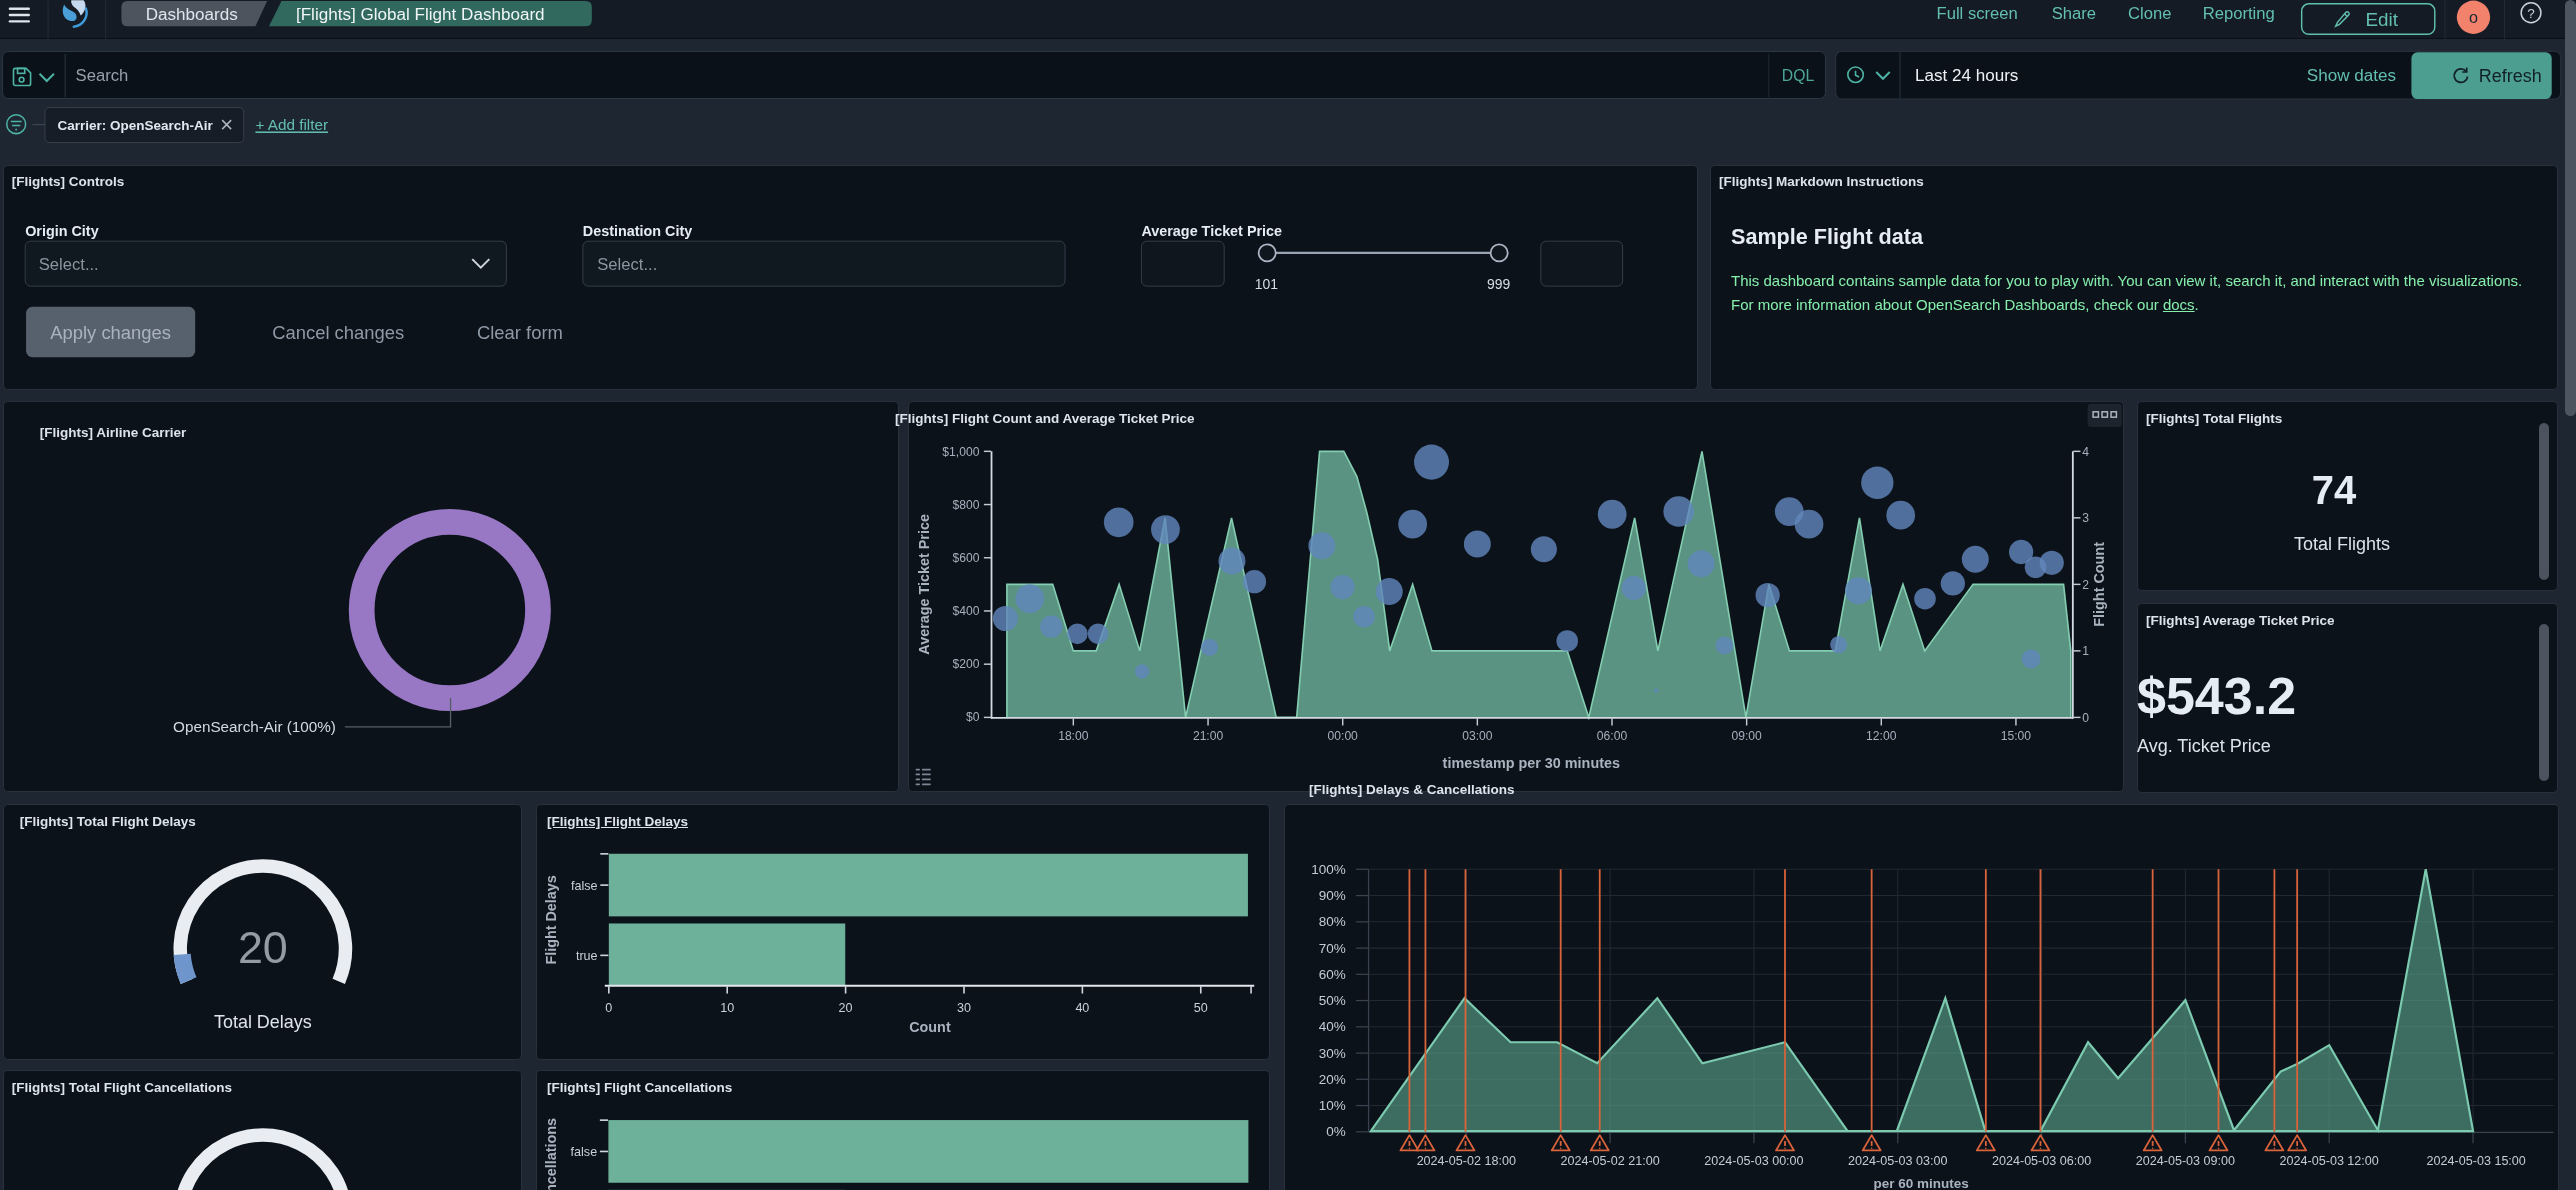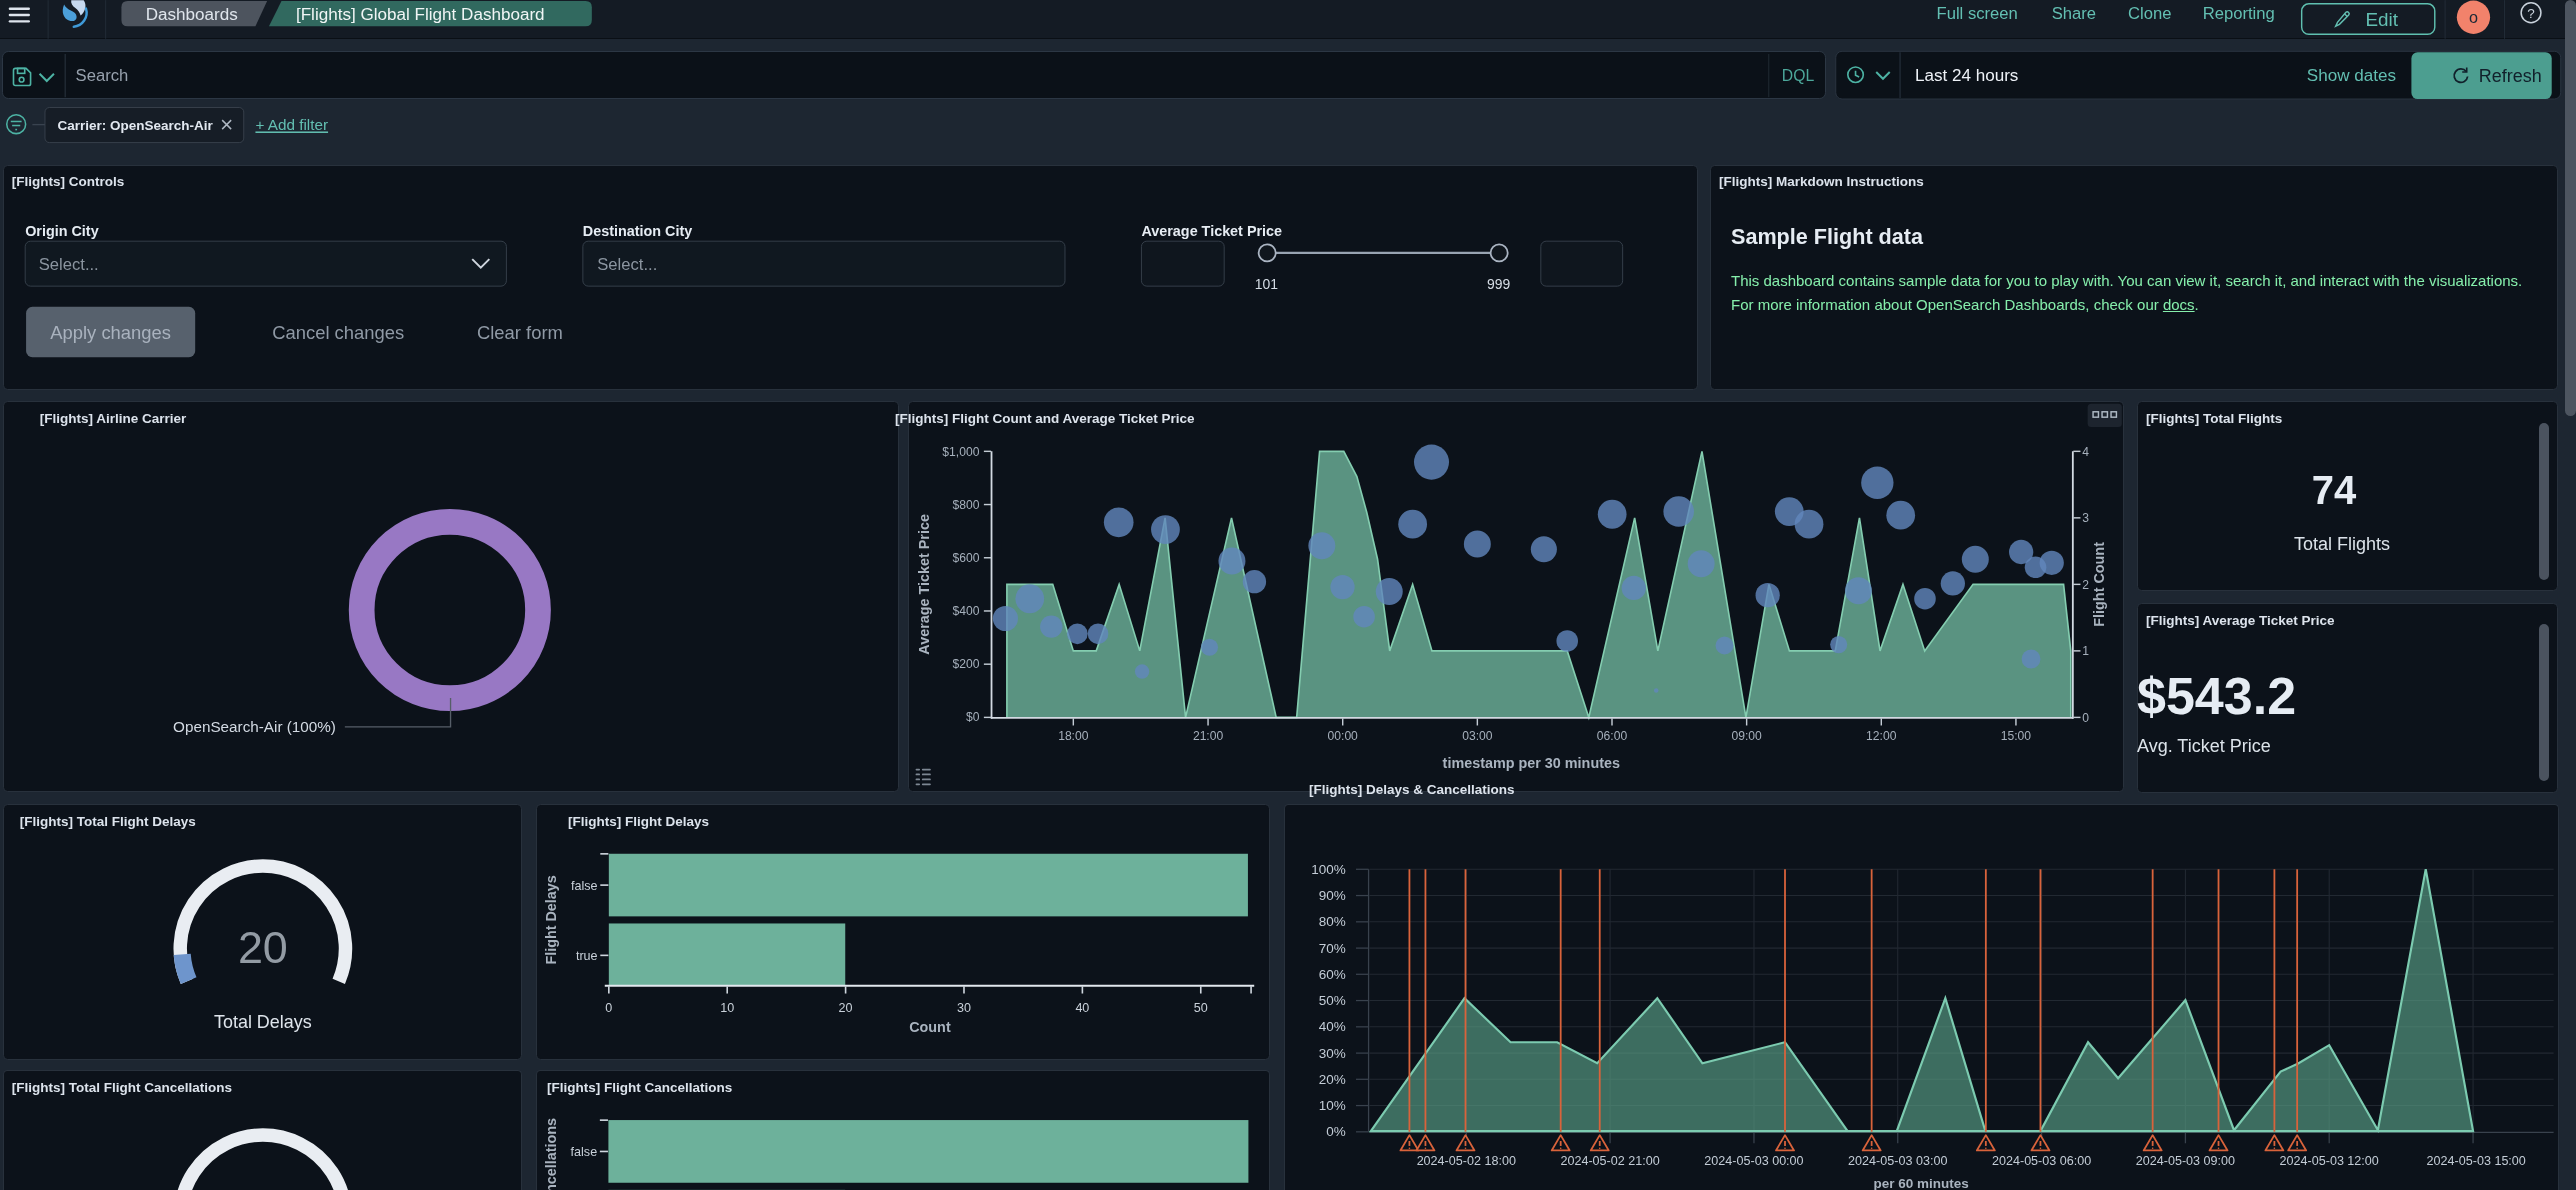--- a/index.html
+++ b/index.html
@@ -122,21 +122,21 @@
   <text x="123" y="377" font-size="20.5" fill="#a9b2be" text-anchor="middle">Apply changes</text>
   <text x="376" y="377" font-size="20.5" fill="#8f99a5" text-anchor="middle">Cancel changes</text>
   <text x="578" y="377" font-size="20.5" fill="#8f99a5" text-anchor="middle">Clear form</text>
 </svg>
 <div class="panel" style="left:1710px;top:165px;width:848px;height:225px;"></div>
 <div class="ptitle" style="left:1719px;top:174px;">[Flights] Markdown Instructions</div>
 <div class="abs" style="left:1731px;top:226px;width:809px;font-size:21.6px;line-height:21.6px;font-weight:bold;color:#e6ecf3;">Sample Flight data</div>
 <div class="abs" style="left:1731px;top:269px;width:820px;font-size:15px;line-height:24px;color:#86efac;white-space:nowrap;">This dashboard contains sample data for you to play with. You can view it, search it, and interact with the visualizations.<br>For more information about OpenSearch Dashboards, check our <span style="text-decoration:underline;">docs</span>.</div>
 
 <div class="panel" style="left:2.7px;top:401px;width:896px;height:391px;"></div>
-<div class="ptitle" style="left:11.7px;top:411px;padding-left:28px;">[Flights] Airline Carrier</div>
+<div class="ptitle" style="left:11.7px;top:425px;padding-left:28px;">[Flights] Airline Carrier</div>
 <svg class="abs clip" style="left:2.7px;top:401px" width="896" height="391" viewBox="3 446 996 435">
   <circle cx="499.7" cy="678.5" r="98.1" fill="none" stroke="#9878c4" stroke-width="28.6"></circle>
   <path d="M 500.5,776.3 L 500.5,808.6 L 382.9,808.6" fill="none" stroke="#565e68" stroke-width="1.5"></path>
   <text x="373" y="814.5" font-size="17" fill="#d3dae3" text-anchor="end">OpenSearch-Air (100%)</text>
 </svg>
 <div class="panel" style="left:908px;top:401px;width:1216px;height:391px;"></div>
 <div class="ptitle" style="left:895px;top:411px;">[Flights] Flight Count and Average Ticket Price</div>
 <svg class="abs clip" style="left:908px;top:401px" width="1216" height="391" viewBox="1010 446 1352 435">
 
   <path d="M 1119.6,798 L 1119.6,650 L 1170.6,650 L 1193.5,724 L 1219,724 L 1244.5,650 L 1267.4,724 L 1295.6,576 L 1318.4,798 L 1369.5,576 L 1419.2,798 L 1442,798 L 1467.5,502 L 1494.4,502 L 1509,530 L 1520,570 L 1532,622 L 1545.5,724 L 1571,650 L 1592.5,724 L 1743,724 L 1767,798 L 1818,576 L 1843.8,724 L 1892.9,502 L 1941.8,798 L 1967.4,650 L 1990.2,724 L 2041.2,724 L 2068.1,576 L 2091,724 L 2116.5,650 L 2140.7,724 L 2194.5,650 L 2295.2,650 L 2303.2,724 L 2303.2,798 Z" fill="#5a9381"></path>
@@ -269,21 +269,21 @@
 
 <div class="panel" style="left:2.7px;top:804px;width:519px;height:256px;"></div>
 <div class="ptitle" style="left:11.7px;top:814px;padding-left:8px;">[Flights] Total Flight Delays</div>
 <svg class="abs clip" style="left:2.7px;top:804px" width="519" height="256" viewBox="3 894 577 285">
   <path d="M 207.4,1091.4 A 92,92 0 1 1 376.4,1091.4" fill="none" stroke="#e9edf2" stroke-width="15"></path>
   <path d="M 209.3,1090.6 A 90,90 0 0 1 202.1,1061.3" fill="none" stroke="#6e95cc" stroke-width="19"></path>
   <text x="291.9" y="1071" font-size="50" fill="#939ba4" text-anchor="middle">20</text>
   <text x="291.9" y="1143" font-size="20" fill="#dfe5ec" text-anchor="middle">Total Delays</text>
 </svg>
 <div class="panel" style="left:536px;top:804px;width:734px;height:256px;"></div>
-<div class="ptitle" style="left:568px;top:814px;">[Flights] Flight Delays</div>
+<div class="ptitle" style="left:547px;top:814px;text-decoration:underline;">[Flights] Flight Delays</div>
 <svg class="abs clip" style="left:536px;top:804px" width="734" height="256" viewBox="596 894 816 285">
   <rect x="676.5" y="949.4" width="711.5" height="69.7" fill="#6db19b"></rect>
   <rect x="676.5" y="1027" width="263.2" height="68.8" fill="#6db19b"></rect>
   <line x1="672" y1="1096.4" x2="1395" y2="1096.4" stroke="#e2e8ee" stroke-width="2.2"></line>
   <g stroke="#cfd6de" stroke-width="1.8">
     <line x1="667" y1="949.5" x2="676" y2="949.5"></line>
     <line x1="667" y1="984.3" x2="676" y2="984.3"></line>
     <line x1="667" y1="1062.5" x2="676" y2="1062.5"></line>
     <line x1="676.5" y1="1097" x2="676.5" y2="1105"></line>
       <line x1="808.3" y1="1097" x2="808.3" y2="1105"></line>

